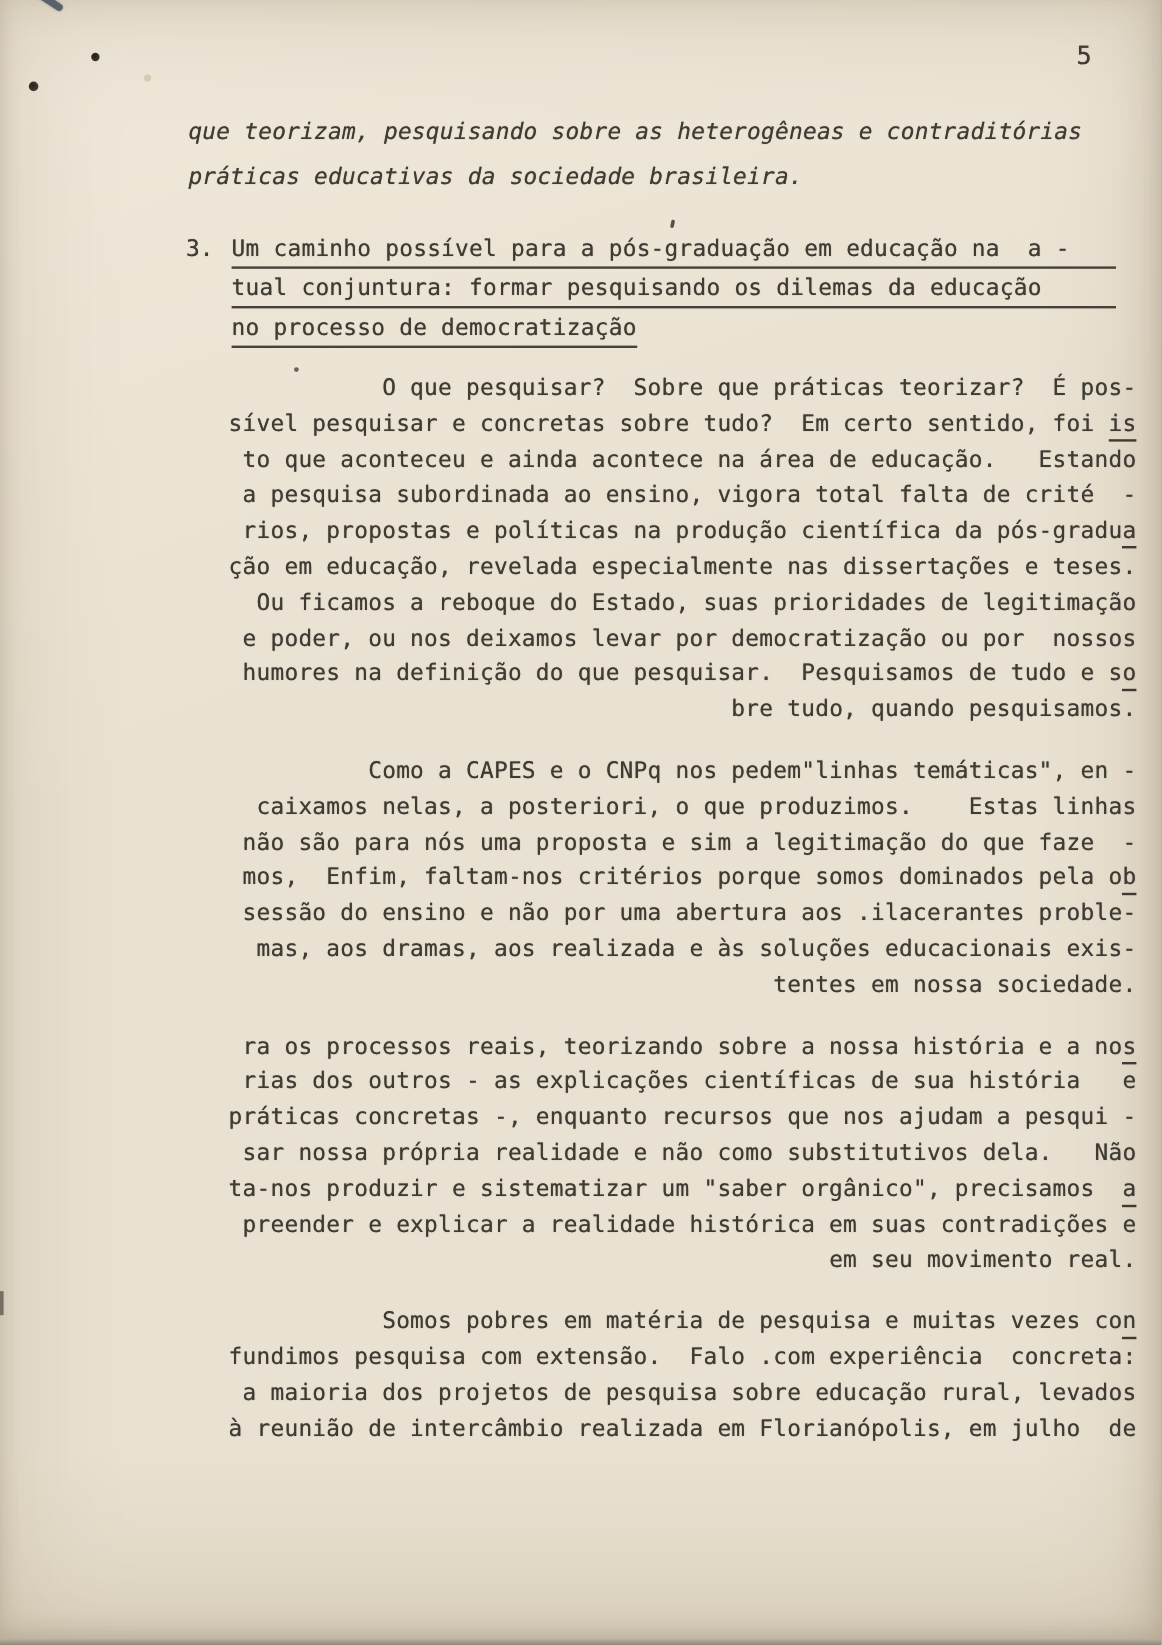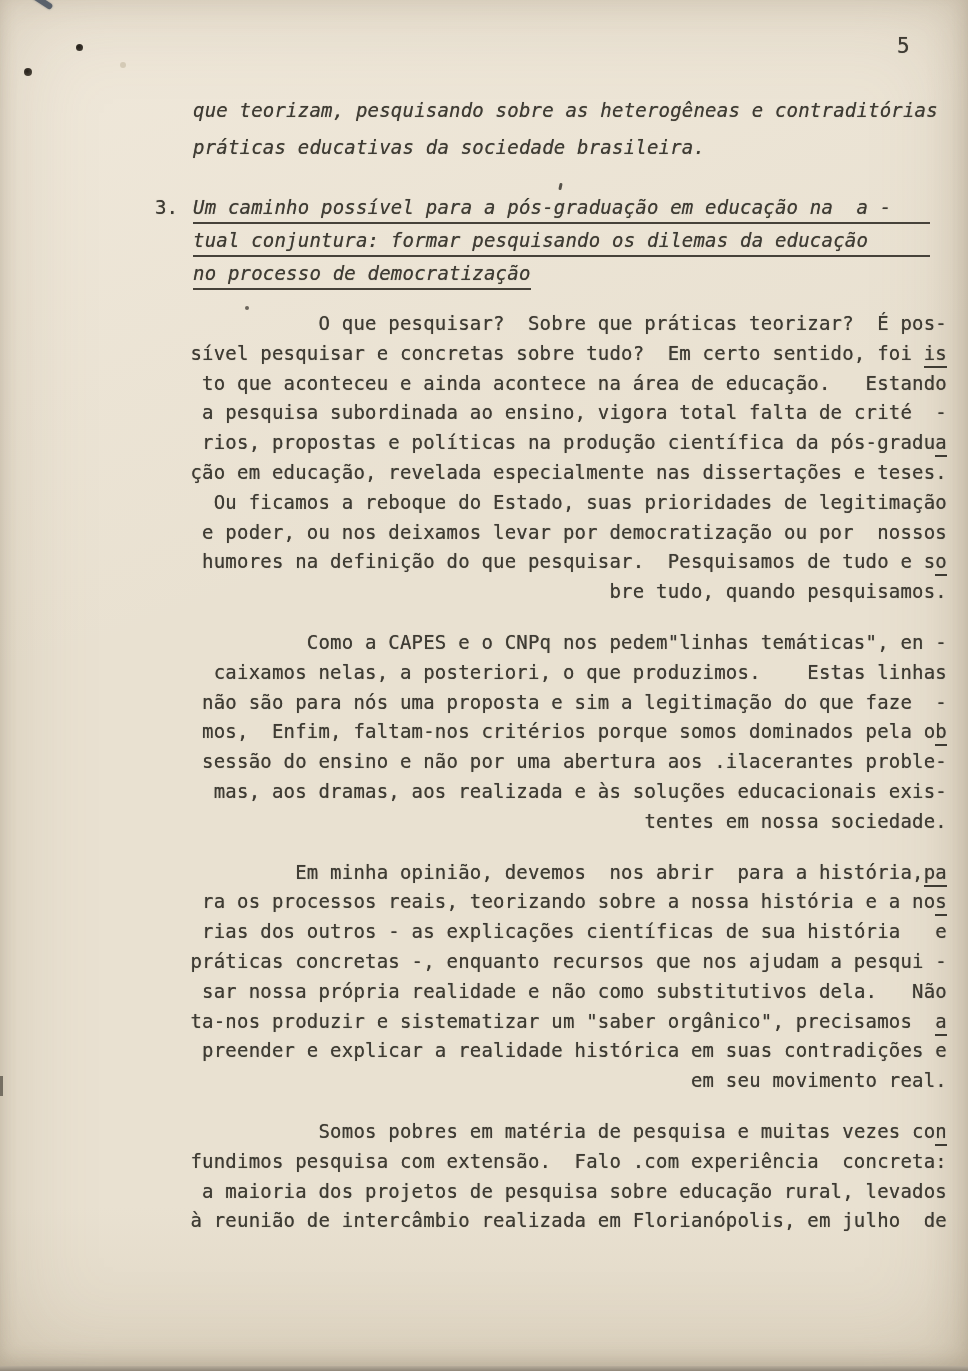--- a/index.html
+++ b/index.html
@@ -14,31 +14,31 @@
     overflow:hidden;
     font-family:"DejaVu Sans Mono", monospace;
     color:#3e3b33;
   }
   .txt{ text-shadow:0 0 .7px rgba(62,59,51,.75); }
   .page-number{
     position:absolute; left:897px; top:34px;
     font-size:21px;
   }
   .intro{
-    position:absolute; left:157px; top:92px;margin-left:36px;
+    position:absolute; left:157px; top:92px;
   }
   .intro-line{
     white-space:pre; font-style:italic;
     font-size:19px; line-height:37px; letter-spacing:.2px;
   }
   .heading{
     position:absolute; left:155px; top:196px; font-size:19px;
   }
   .h-marker{ position:absolute; left:0; top:0; }
-  .heading-lines{ margin-left:38px;font-style:italic; }
+  .heading-lines{ margin-left:38px; }
   .heading-line{
     display:block; width:max-content; white-space:pre;
     line-height:22px; letter-spacing:.2px;
     border-bottom:2px solid #46423a;
     padding-bottom:4px; margin-bottom:5px;
   }
   .heading-line:nth-child(1), .heading-line:nth-child(2){ min-width:737px; }
   .body-text{
     position:absolute; left:157px; top:309px; width:790px;
   }
@@ -105,21 +105,20 @@
       <div class="para">
         <div class="body-line">          Como a CAPES e o CNPq nos pedem"linhas temáticas", en -</div>
         <div class="body-line">caixamos nelas, a posteriori, o que produzimos.    Estas linhas</div>
         <div class="body-line">não são para nós uma proposta e sim a legitimação do que faze  -</div>
         <div class="body-line"><span>mos,  Enfim, faltam-nos critérios porque somos dominados pela o</span><span class="u">b</span></div>
         <div class="body-line">sessão do ensino e não por uma abertura aos .ilacerantes proble-</div>
         <div class="body-line">mas, aos dramas, aos realizada e às soluções educacionais exis-</div>
         <div class="body-line">tentes em nossa sociedade.</div>
       </div>
       <div class="para">
-        <div class="body-line"><span>          Em minha opinião, devemos  nos abrir  para a história,</span><span class="u">pa</span></div>
         <div class="body-line"><span>ra os processos reais, teorizando sobre a nossa história e a no</span><span class="u">s</span></div>
         <div class="body-line">rias dos outros - as explicações científicas de sua história   e</div>
         <div class="body-line">práticas concretas -, enquanto recursos que nos ajudam a pesqui -</div>
         <div class="body-line">sar nossa própria realidade e não como substitutivos dela.   Não</div>
         <div class="body-line"><span>ta-nos produzir e sistematizar um "saber orgânico", precisamos  </span><span class="u">a</span></div>
         <div class="body-line">preender e explicar a realidade histórica em suas contradições e</div>
         <div class="body-line">em seu movimento real.</div>
       </div>
       <div class="para">
         <div class="body-line"><span>          Somos pobres em matéria de pesquisa e muitas vezes co</span><span class="u">n</span></div>

